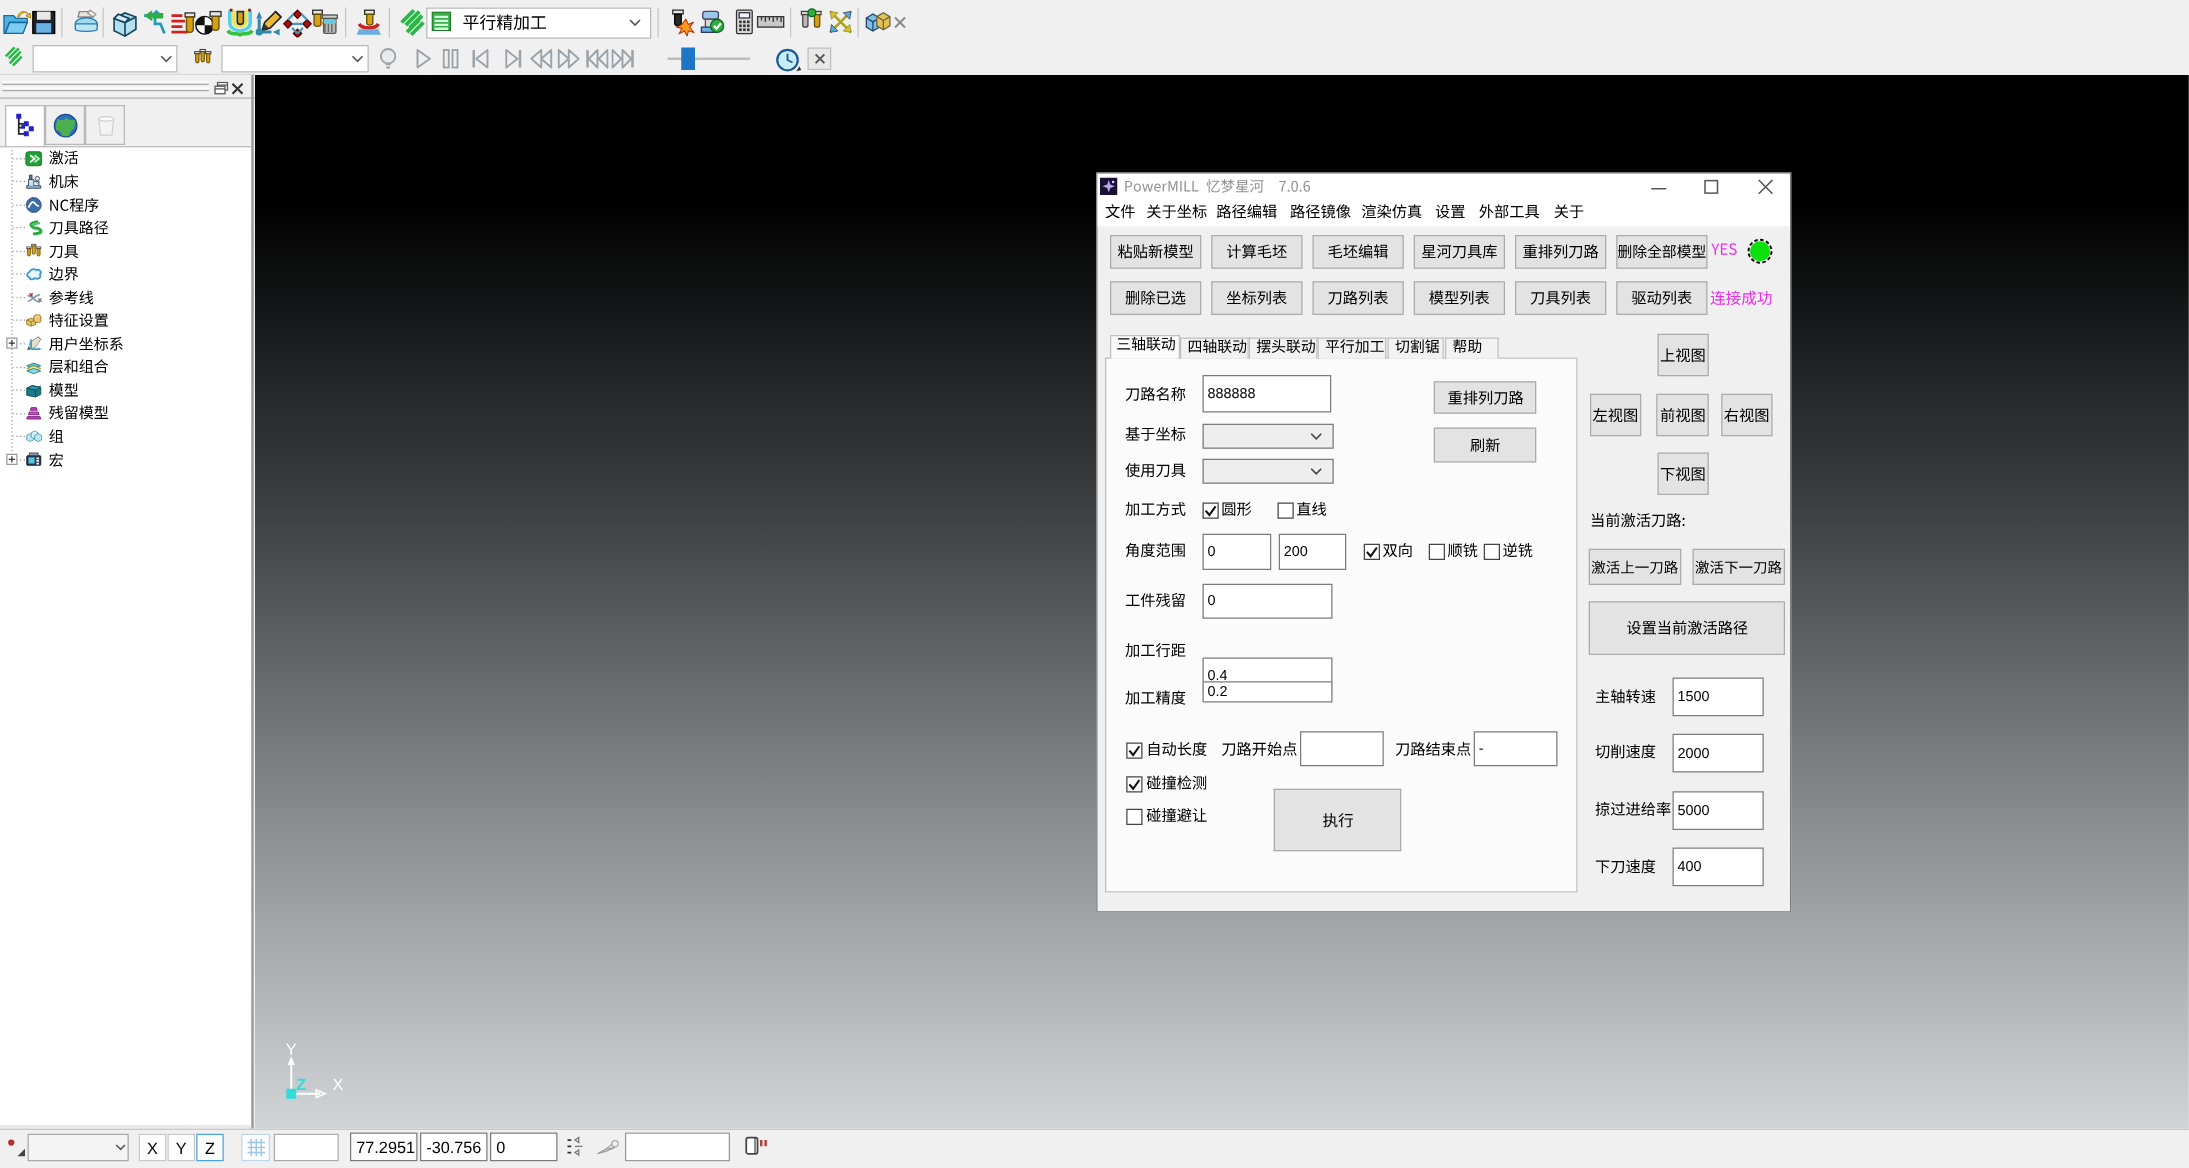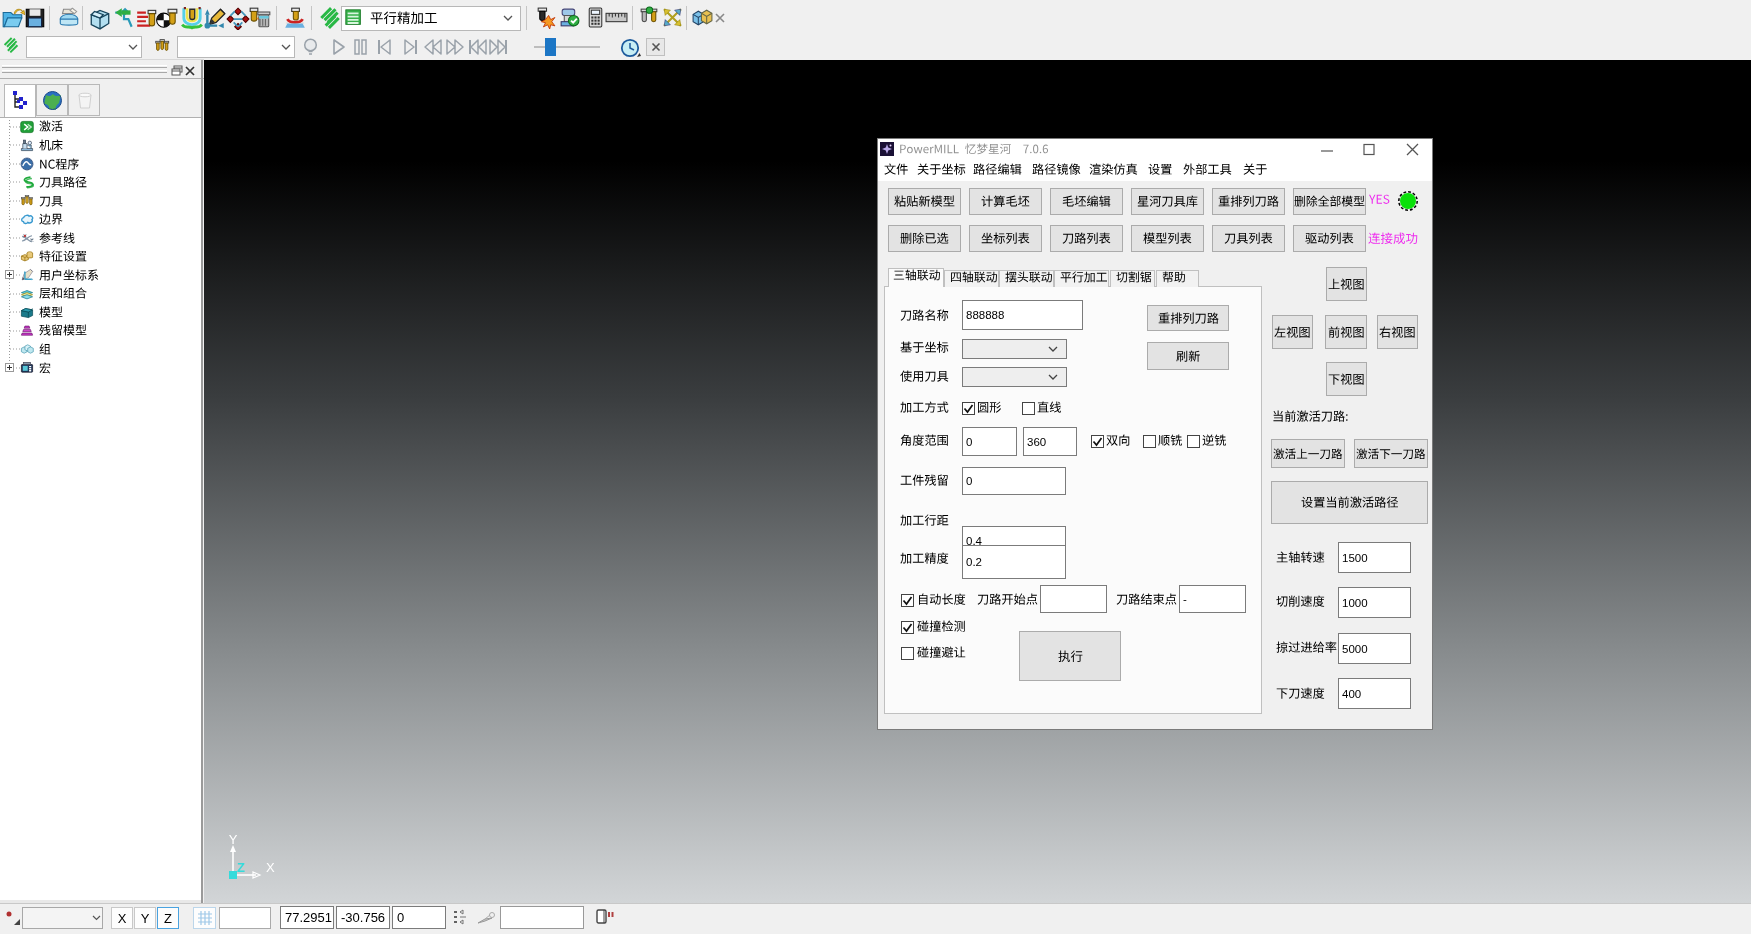--- a/index.html
+++ b/index.html
@@ -1009,21 +1009,21 @@
     </svg>
   </div>
 <div class="ab " style="left:900px;top:552px">
     <svg class="t" width="48.8" height="12.2" viewBox="0 -880 4000 1000">
       <use href="#g40" x="0"></use>
       <use href="#g63" x="1000"></use>
       <use href="#g118" x="2000"></use>
       <use href="#g71" x="3000"></use>
     </svg>
   </div>
-<div class="tb" style="left:962px;top:300px;width:121px;height:30px">888888</div>
+<div class="tb" style="left:962px;top:300px;width:103px;height:30px">888888</div>
 <div class="ab" style="left:962px;top:339px;width:105px;height:20px;background:#eee;border:1px solid #7b7b7b"></div>
 <svg class="ab" style="left:1048px;top:346px" width="10" height="6">
     <path d="M1 1l4 4 4-4" stroke="#444" fill="none" stroke-width="1.3"></path>
   </svg>
 <div class="ab" style="left:962px;top:367px;width:105px;height:20px;background:#eee;border:1px solid #7b7b7b"></div>
 <svg class="ab" style="left:1048px;top:374px" width="10" height="6">
     <path d="M1 1l4 4 4-4" stroke="#444" fill="none" stroke-width="1.3"></path>
   </svg>
 <div class="cb" style="left:962px;top:402px"></div>
 <svg class="ab" style="left:962px;top:402px" width="13" height="13">
@@ -1036,21 +1036,21 @@
     </svg>
   </div>
 <div class="cb" style="left:1022px;top:402px"></div>
 <div class="ab " style="left:1037px;top:401px">
     <svg class="t" width="24.4" height="12.2" viewBox="0 -880 2000 1000">
       <use href="#g111" x="0"></use>
       <use href="#g120" x="1000"></use>
     </svg>
   </div>
 <div class="tb" style="left:962px;top:427px;width:55px;height:29px">0</div>
-<div class="tb" style="left:1023px;top:427px;width:54px;height:29px">360</div>
+<div class="tb" style="left:1023px;top:427px;width:54px;height:29px">200</div>
 <div class="cb" style="left:1091px;top:435px"></div>
 <svg class="ab" style="left:1091px;top:435px" width="13" height="13">
     <path d="M2.5 6.5l3 3.5 5-7" stroke="#111" stroke-width="1.7" fill="none"></path>
   </svg>
 <div class="ab " style="left:1106px;top:434px">
     <svg class="t" width="24.4" height="12.2" viewBox="0 -880 2000 1000">
       <use href="#g44" x="0"></use>
       <use href="#g48" x="1000"></use>
     </svg>
   </div>
@@ -1078,21 +1078,21 @@
     </svg>
   </div>
 <div class="btn" style="left:1147px;top:342px;width:82px;height:28px">
     <svg class="t" width="24.4" height="12.2" viewBox="0 -880 2000 1000">
       <use href="#g35" x="0"></use>
       <use href="#g88" x="1000"></use>
     </svg>
   </div>
 <div class="tb" style="left:962px;top:467px;width:104px;height:28px">0</div>
 <div class="tb" style="left:962px;top:526px;width:104px;height:29px">0.4</div>
-<div class="tb" style="left:962px;top:545px;width:104px;height:34px">0.2</div>
+<div class="tb" style="left:962px;top:545px;width:104px;height:17px">0.2</div>
 <div class="cb" style="left:901px;top:594px"></div>
 <svg class="ab" style="left:901px;top:594px" width="13" height="13">
     <path d="M2.5 6.5l3 3.5 5-7" stroke="#111" stroke-width="1.7" fill="none"></path>
   </svg>
 <div class="ab " style="left:917px;top:593px">
     <svg class="t" width="48.8" height="12.2" viewBox="0 -880 4000 1000">
       <use href="#g128" x="0"></use>
       <use href="#g41" x="1000"></use>
       <use href="#g156" x="2000"></use>
       <use href="#g71" x="3000"></use>
@@ -1233,21 +1233,21 @@
   </div>
 <div class="tb" style="left:1338px;top:542px;width:73px;height:31px">1500</div>
 <div class="ab " style="left:1276px;top:595px">
     <svg class="t" width="48.8" height="12.2" viewBox="0 -880 4000 1000">
       <use href="#g32" x="0"></use>
       <use href="#g36" x="1000"></use>
       <use href="#g149" x="2000"></use>
       <use href="#g71" x="3000"></use>
     </svg>
   </div>
-<div class="tb" style="left:1338px;top:587px;width:73px;height:31px">1000</div>
+<div class="tb" style="left:1338px;top:587px;width:73px;height:31px">2000</div>
 <div class="ab " style="left:1276px;top:641px">
     <svg class="t" width="61.0" height="12.2" viewBox="0 -880 5000 1000">
       <use href="#g83" x="0"></use>
       <use href="#g144" x="1000"></use>
       <use href="#g145" x="2000"></use>
       <use href="#g123" x="3000"></use>
       <use href="#g107" x="4000"></use>
     </svg>
   </div>
 <div class="tb" style="left:1338px;top:633px;width:73px;height:31px">5000</div>

